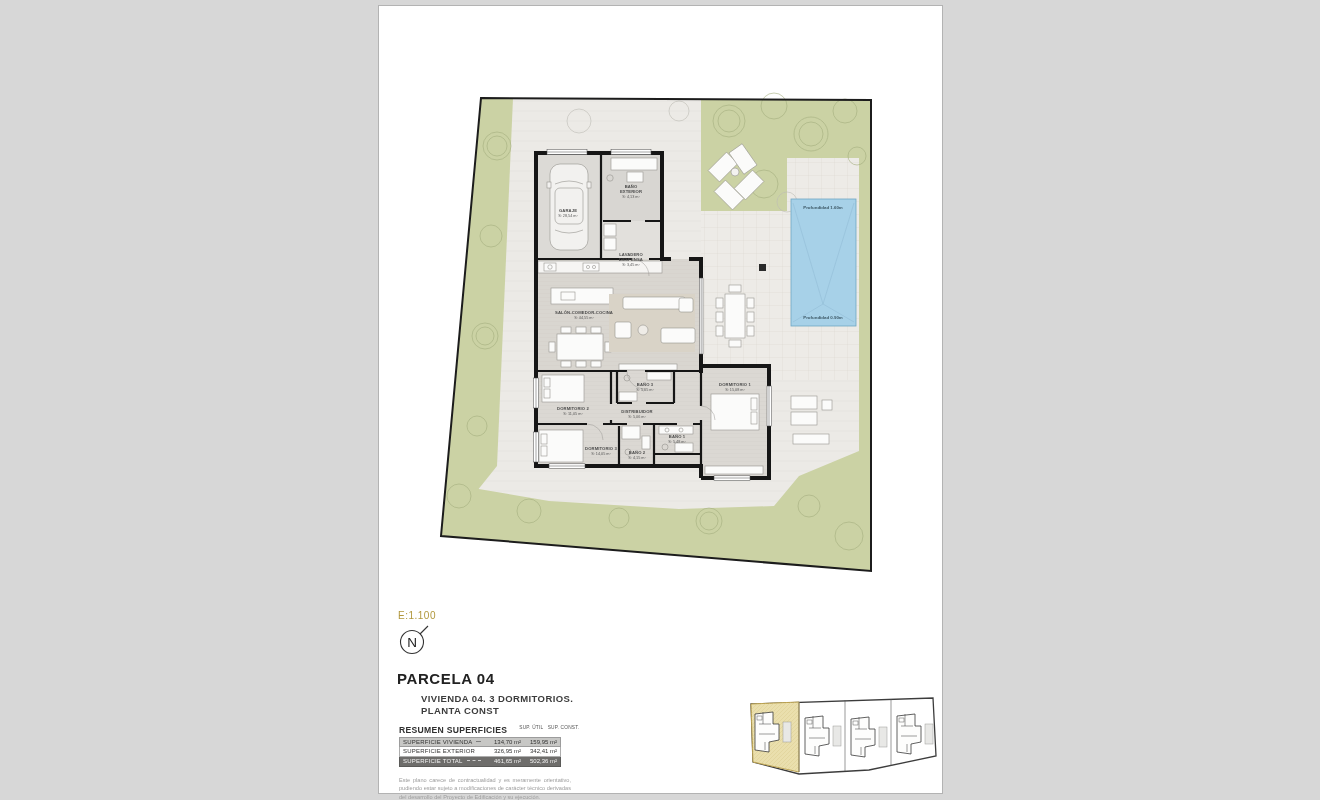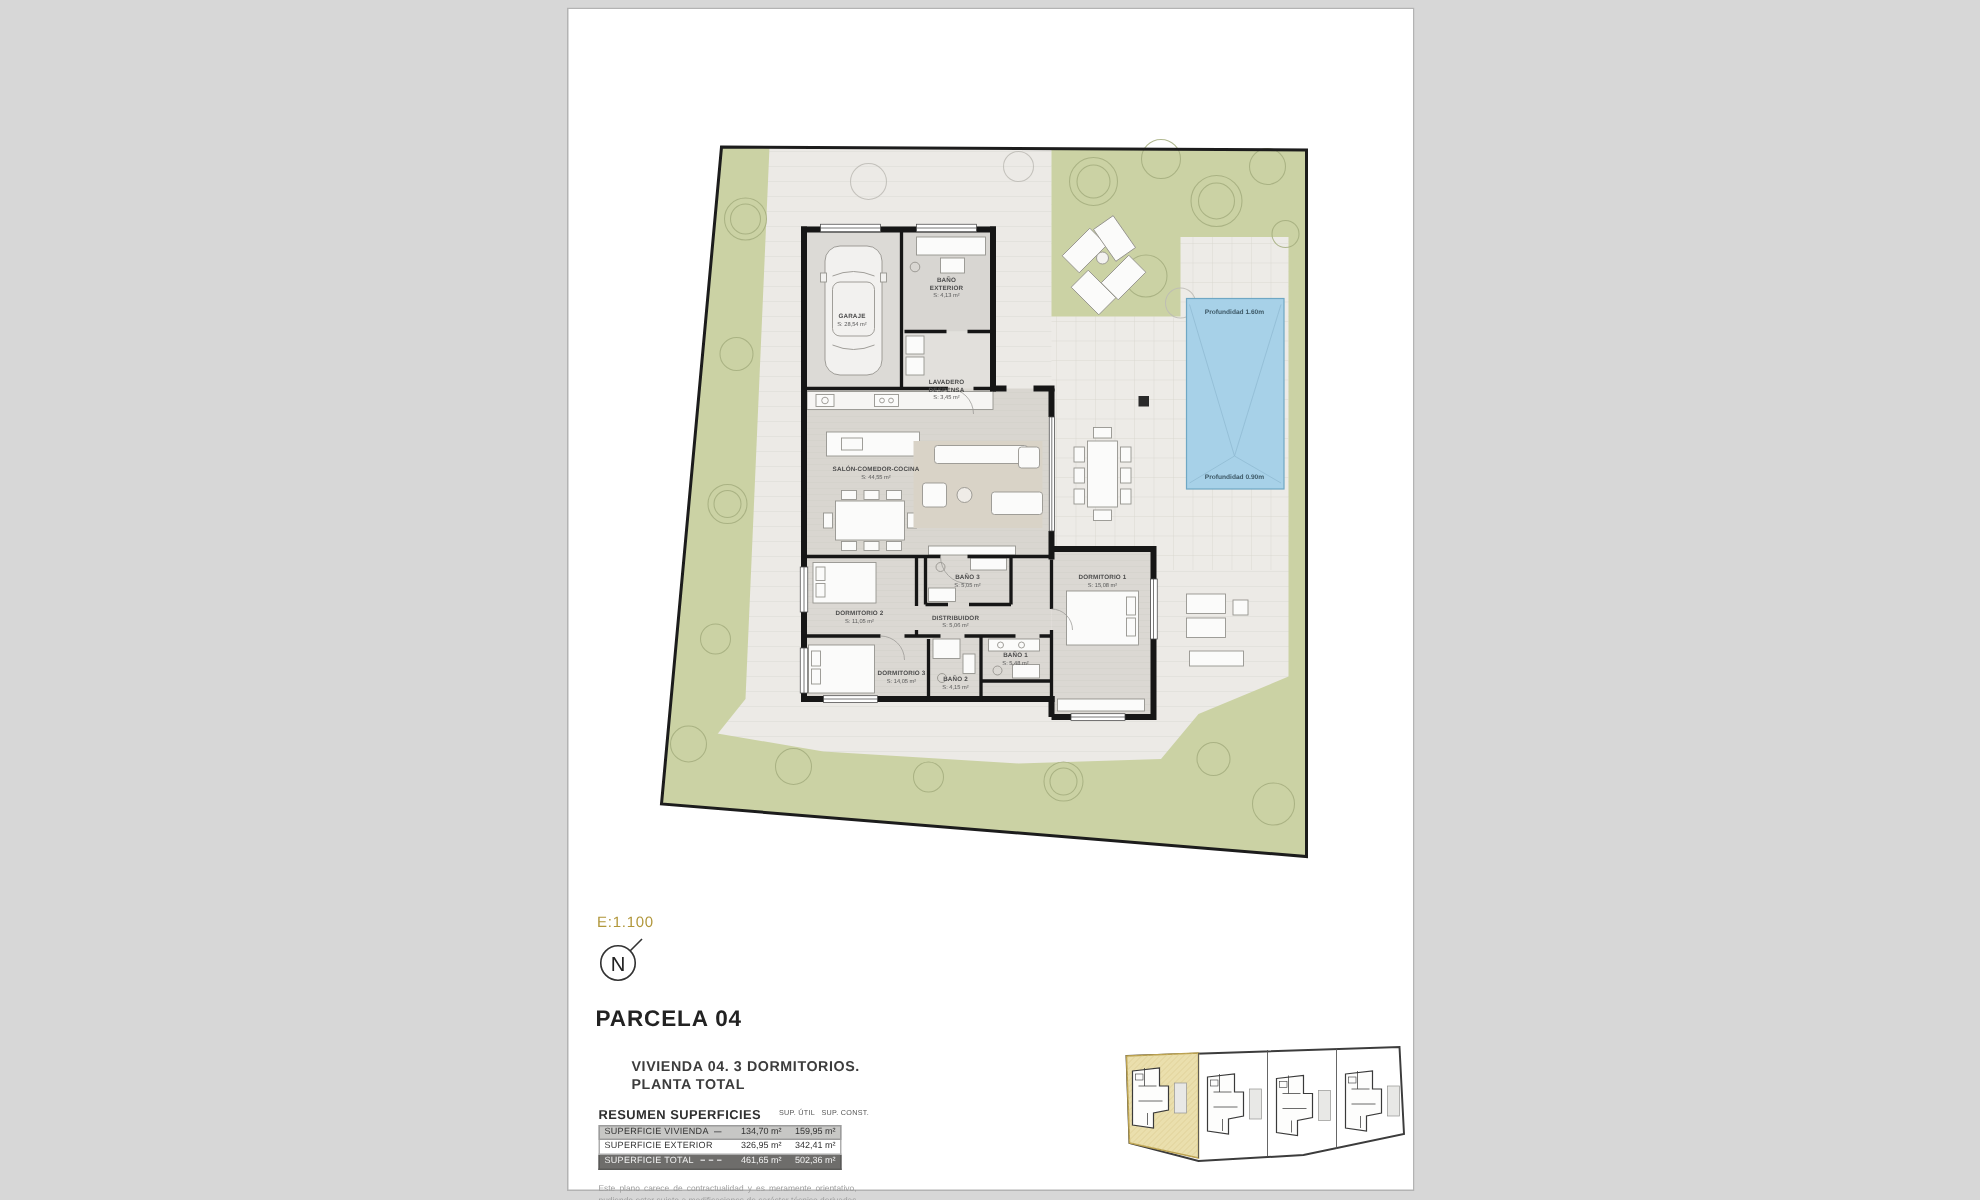--- a/index.html
+++ b/index.html
@@ -11,24 +11,24 @@
   }
   .sheet{
     position:absolute;left:378px;top:5px;width:565px;height:789px;
     background:#ffffff;border:1px solid #b3b3b3;box-sizing:border-box;
   }
   .plan-svg{position:absolute;left:0;top:0;}
   .inset-svg{position:absolute;left:360px;top:684px;}
   .info-block{position:absolute;left:18px;top:604px;width:186px;}
   .scale-label{color:#b1973b;font-size:10px;letter-spacing:.5px;margin:0 0 3px 1px;}
   .north{margin:0 0 6px 0;}
-  .parcel-title{font-size:15px;font-weight:bold;color:#222;letter-spacing:.6px;margin:2px 0 18px 0;}
+  .parcel-title{font-size:15px;font-weight:bold;color:#222;letter-spacing:.6px;margin:2px 0 6px 0;}
   .subtitle{font-size:9.5px;font-weight:bold;color:#3c3c3c;letter-spacing:.4px;margin-left:24px;line-height:1.25;}
   .table-wrap{margin:8px 0 0 2px;width:162px;}
-  .table-head{display:flex;align-items:center;margin-bottom:2px;}
+  .table-head{display:flex;align-items:flex-start;margin-bottom:2px;}
   .table-title{font-size:8.6px;font-weight:600;color:#2f2f2f;letter-spacing:.3px;flex:0 0 auto;}
   .col-h{font-size:4.8px;color:#555;flex:0 0 36px;text-align:right;letter-spacing:.2px;}
   .srow{display:flex;align-items:center;height:10px;padding:0 3px;font-size:6px;box-sizing:border-box;}
   .srow .lbl{flex:0 0 auto;letter-spacing:.2px;}
   .srow .leader{flex:1;border-bottom:1px dashed #7d7d7d;margin:0 4px 2px 4px;height:1px;}
   .srow .spacer{flex:1;}
   .srow .val{flex:0 0 36px;text-align:right;}
   .row-0{background:#c7c7c5;color:#333;border:0.5px solid #9c9c9c;}
   .row-1{background:#ffffff;color:#333;border:0.5px solid #adadad;border-top:none;}
   .row-2{background:#6e6d6b;color:#f2f2f2;border:0.5px solid #5a5a58;border-top:none;}
@@ -326,21 +326,21 @@
     <svg class="north" width="34" height="34" viewBox="0 0 34 34">
       <circle cx="15" cy="18" r="11.5" fill="none" stroke="#333" stroke-width="1.1"></circle>
       <line x1="23" y1="10" x2="31" y2="2" stroke="#333" stroke-width="1.1"></line>
       <text x="15" y="23" text-anchor="middle" font-size="13.5" fill="#222">N</text>
     </svg>
 
     <h1 class="parcel-title">PARCELA 04</h1>
 
     <div class="subtitle">
       <div>VIVIENDA 04. 3 DORMITORIOS.</div>
-      <div>PLANTA TOTAL</div>
+      <div>PLANTA CONST</div>
     </div>
 
     <div class="table-wrap">
       <div class="table-head">
         <span class="table-title">RESUMEN SUPERFICIES</span>
         <span class="spacer" style="flex:1"></span>
         <span class="col-h">SUP. ÚTIL</span>
         <span class="col-h">SUP. CONST.</span>
       </div>
       <div class="srow row-0">

